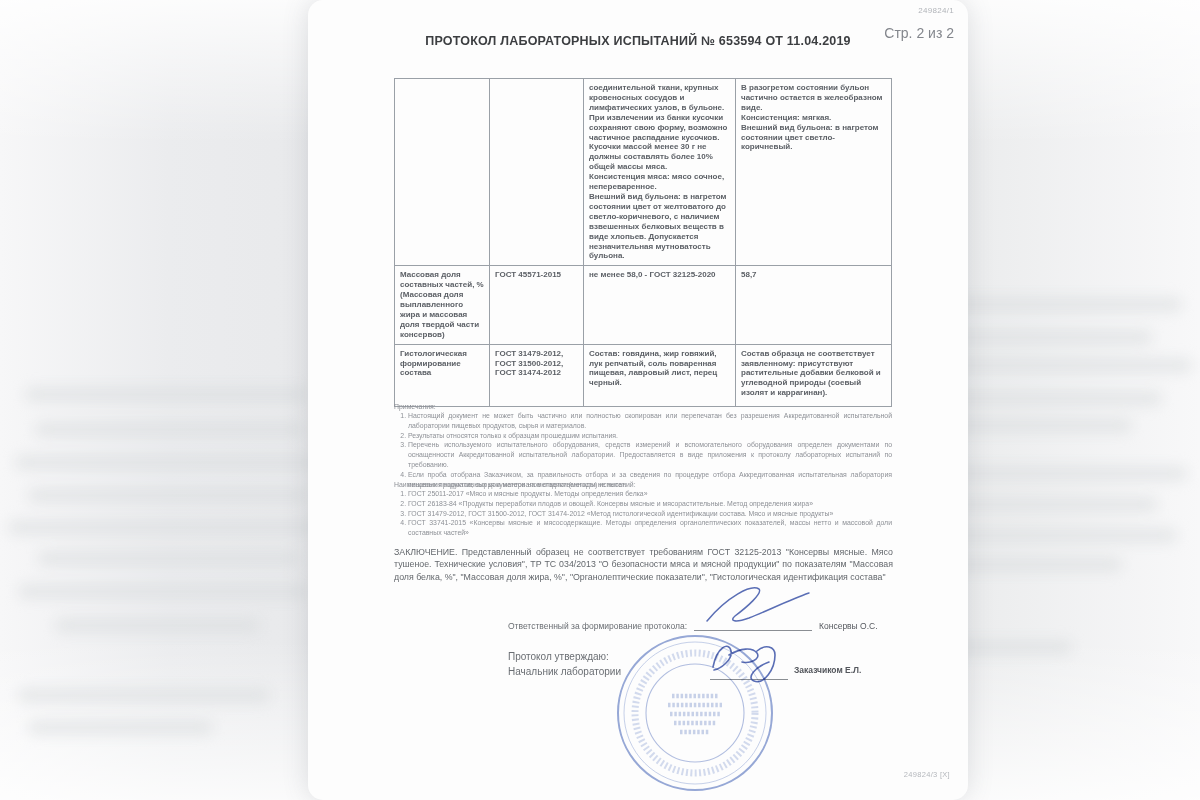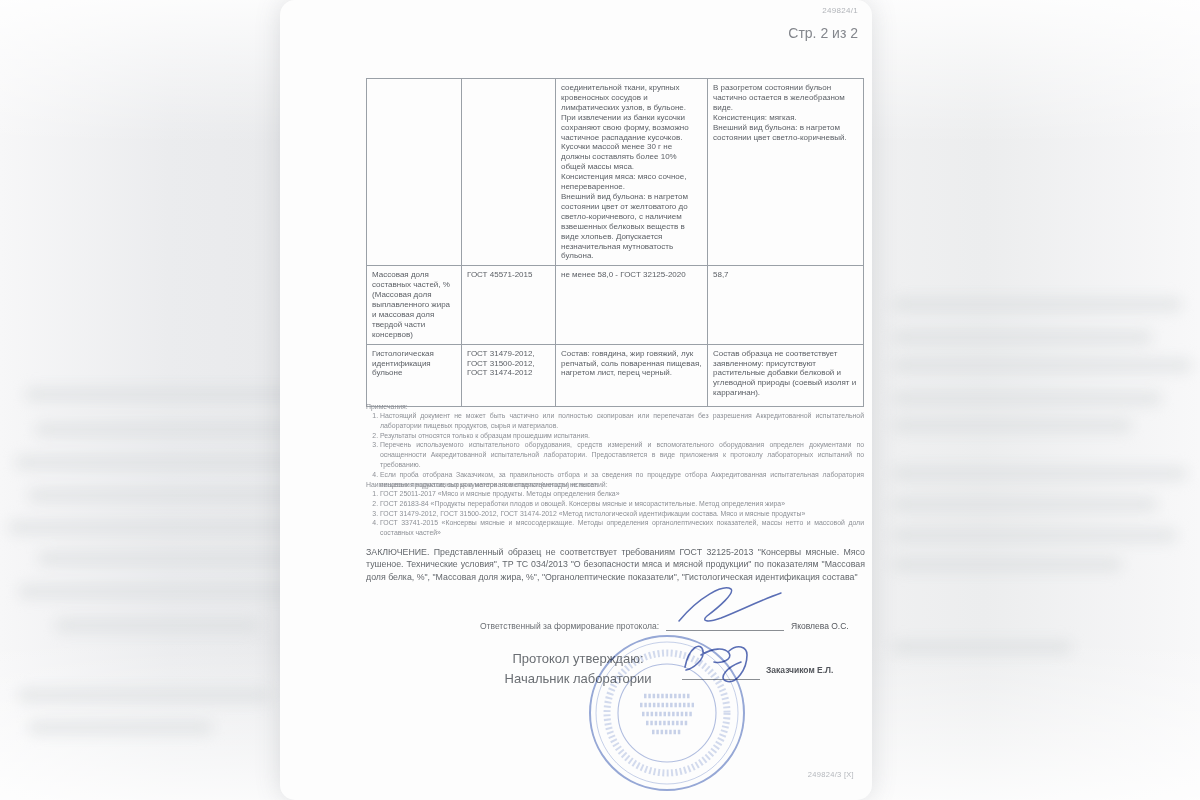--- a/index.html
+++ b/index.html
@@ -8,49 +8,49 @@
   .canvas { position:absolute; inset:0; width:1200px; height:800px;
     background:
       linear-gradient(180deg, rgba(255,255,255,.85) 0%, rgba(255,255,255,0) 18%, rgba(255,255,255,0) 80%, rgba(255,255,255,.8) 100%),
       linear-gradient(90deg,#f7f7f8 0%,#ebecee 14%,#e8e9eb 27%,#f0f0f2 40%,#f5f5f6 60%,#ecedee 82%,#f8f8f9 100%);
   }
 
   .backdrop-streaks { position:absolute; inset:0; filter:blur(7px); }
   .bg-streak { position:absolute; height:13px; border-radius:7px; background:#d6d8db; opacity:.55; }
 
   
-  .page { position:absolute; left:280px; top:0; width:592px; height:800px;
+  .page { position:absolute; left:308px; top:0; width:660px; height:800px;
           background:#fdfdfd; box-shadow:0 0 26px rgba(90,95,105,.18);border-radius:15px; }
 
   .code-top { position:absolute; right:14px; top:6px; font-size:8px; color:#b1b4b9; letter-spacing:.3px; }
   .page-indicator { position:absolute; right:14px; top:25px; font-size:14px; color:#83868c; }
   .doc-title { position:absolute; top:34px; left:30px; right:30px; text-align:center;
                font-size:12.5px; font-weight:bold; color:#3c3e41; letter-spacing:.2px; }
 
   table.results { position:absolute; left:86px; top:78px; width:497px;
-                  border-collapse:collapse; table-layout:fixed; }
+                  border-collapse:collapse; table-layout:fixed;font-weight:bold; }
   table.results td { border:1px solid #9aa0a7; padding:4px 5px; vertical-align:top;
                      font-size:8px; line-height:1.24; color:#5c6066; white-space:pre-line; }
   tr.r1 { height:186px; } tr.r2 { height:74px; } tr.r3 { height:62px; }
 
   .notes, .methods { position:absolute; left:86px; width:498px; color:#8d9096; }
   .notes { top:403px; } .methods { top:481px; }
   .sec-heading { font-size:6.9px; margin-bottom:1px; color:#8d9096; }
   .notes ol, .methods ol { margin-left:14px; }
   .notes li, .methods li { font-size:6.9px; line-height:1.42; text-align:justify; color:#8d9096; }
 
   .conclusion { position:absolute; left:86px; top:546px; width:499px;
                 font-size:8.8px; line-height:1.42; text-align:justify; color:#63676c; }
 
   .sig-row1 { position:absolute; left:200px; top:621px; display:flex; font-size:8.5px; color:#6a6e73; }
   .sig-line { display:inline-block; width:118px; border-bottom:1px solid #8a8e93; height:10px; margin:0 7px; }
   .sig-name { color:#55585e; }
 
-  .sig2-label { position:absolute; left:200px; top:649px; width:196px; text-align:center;
-                font-size:13px; line-height:1.5; color:#6a6e73; white-space:pre-line; }
+  .sig2-label { position:absolute; left:200px; top:649px; width:196px; text-align:left;
+                font-size:10px; line-height:1.5; color:#6a6e73; white-space:pre-line; }
   .sig2-line { position:absolute; left:402px; top:679px; width:78px; border-bottom:1px solid #8a8e93; height:1px; }
   .sig2-name { position:absolute; left:486px; top:665px; font-size:8.5px; font-weight:bold; color:#53565c; }
 
   .squiggle1 { position:absolute; left:393px; top:583px; }
   .squiggle2 { position:absolute; left:395px; top:637px; }
   .stamp { position:absolute; left:302px; top:628px; filter:blur(.5px); opacity:.85; mix-blend-mode:multiply; }
 
   .code-bottom { position:absolute; right:18px; top:770px; font-size:7.5px; color:#b4b7bc; letter-spacing:.3px; }
 </style>
 </head>
@@ -77,20 +77,21 @@
     <div class="bg-streak" style="left:892px;top:498px;width:265px"></div>
     <div class="bg-streak" style="left:892px;top:529px;width:285px"></div>
     <div class="bg-streak" style="left:892px;top:558px;width:230px"></div>
     <div class="bg-streak" style="left:892px;top:641px;width:180px"></div>
   </div>
 
   <div class="page">
 
     <div class="code-top">249824/1</div>
     <div class="page-indicator">Стр. 2 из 2</div>
+    <div class="doc-title">ПРОТОКОЛ ЛАБОРАТОРНЫХ ИСПЫТАНИЙ № 653594 ОТ 11.04.2019</div>
 
     <table class="results">
       <colgroup>
           <col style="width:95px">
           <col style="width:94px">
           <col style="width:152px">
           <col style="width:156px">
         </colgroup>
       <tbody>
           <tr class="r1">
@@ -103,25 +104,25 @@
 Консистенция: мягкая.
 Внешний вид бульона: в нагретом состоянии цвет светло-коричневый.</td>
       </tr>
       <tr class="r2">
         <td>Массовая доля составных частей, % (Массовая доля выплавленного жира и массовая доля твердой части консервов)</td>
         <td>ГОСТ 45571-2015</td>
         <td>не менее 58,0 - ГОСТ 32125-2020</td>
         <td>58,7</td>
       </tr>
       <tr class="r3">
-        <td>Гистологическая идентификация бульоне</td>
+        <td>Гистологическая формирование состава</td>
         <td>ГОСТ 31479-2012,
 ГОСТ 31500-2012,
 ГОСТ 31474-2012</td>
-        <td>Состав: говядина, жир говяжий, лук репчатый, соль поваренная пищевая, нагретом лист, перец черный.</td>
+        <td>Состав: говядина, жир говяжий, лук репчатый, соль поваренная пищевая, лавровый лист, перец черный.</td>
         <td>Состав образца не соответствует заявленному: присутствуют растительные добавки белковой и углеводной природы (соевый изолят и каррагинан).</td>
       </tr>
     </tbody>
       </table>
 
     <div class="notes">
       <div class="sec-heading">Примечания:</div>
       <ol>
         <li>Настоящий документ не может быть частично или полностью скопирован или перепечатан без разрешения Аккредитованной испытательной лаборатории пищевых продуктов, сырья и материалов.</li>
         <li>Результаты относятся только к образцам прошедшим испытания.</li>
@@ -138,21 +139,21 @@
         <li>ГОСТ 31479-2012, ГОСТ 31500-2012, ГОСТ 31474-2012 «Метод гистологической идентификации состава. Мясо и мясные продукты»</li>
         <li>ГОСТ 33741-2015 «Консервы мясные и мясосодержащие. Методы определения органолептических показателей, массы нетто и массовой доли составных частей»</li>
       </ol>
     </div>
 
     <div class="conclusion">ЗАКЛЮЧЕНИЕ. Представленный образец не соответствует требованиям ГОСТ 32125-2013 "Консервы мясные. Мясо тушеное. Технические условия", ТР ТС 034/2013 "О безопасности мяса и мясной продукции" по показателям "Массовая доля белка, %", "Массовая доля жира, %", "Органолептические показатели", "Гистологическая идентификация состава"</div>
 
     <div class="sig-row1">
       <span>Ответственный за формирование протокола:</span>
       <span class="sig-line"></span>
-      <span class="sig-name">Яковлева О.С.</span>
+      <span class="sig-name">Консервы О.С.</span>
     </div>
 
     <svg class="squiggle1" width="115" height="42" viewBox="0 0 115 42">
       <path d="M6,38 C26,14 50,1 58,6 C62,10 46,24 34,33 C28,38 34,40 48,35 C66,28 88,17 108,10" fill="none" stroke="#3d55a8" stroke-width="1.5" stroke-linecap="round" opacity=".85"></path>
     </svg>
 
     <div class="sig2-label">Протокол утверждаю:
 Начальник лаборатории</div>
     <div class="sig2-line"></div>
     <svg class="squiggle2" width="95" height="52" viewBox="0 0 95 52">

